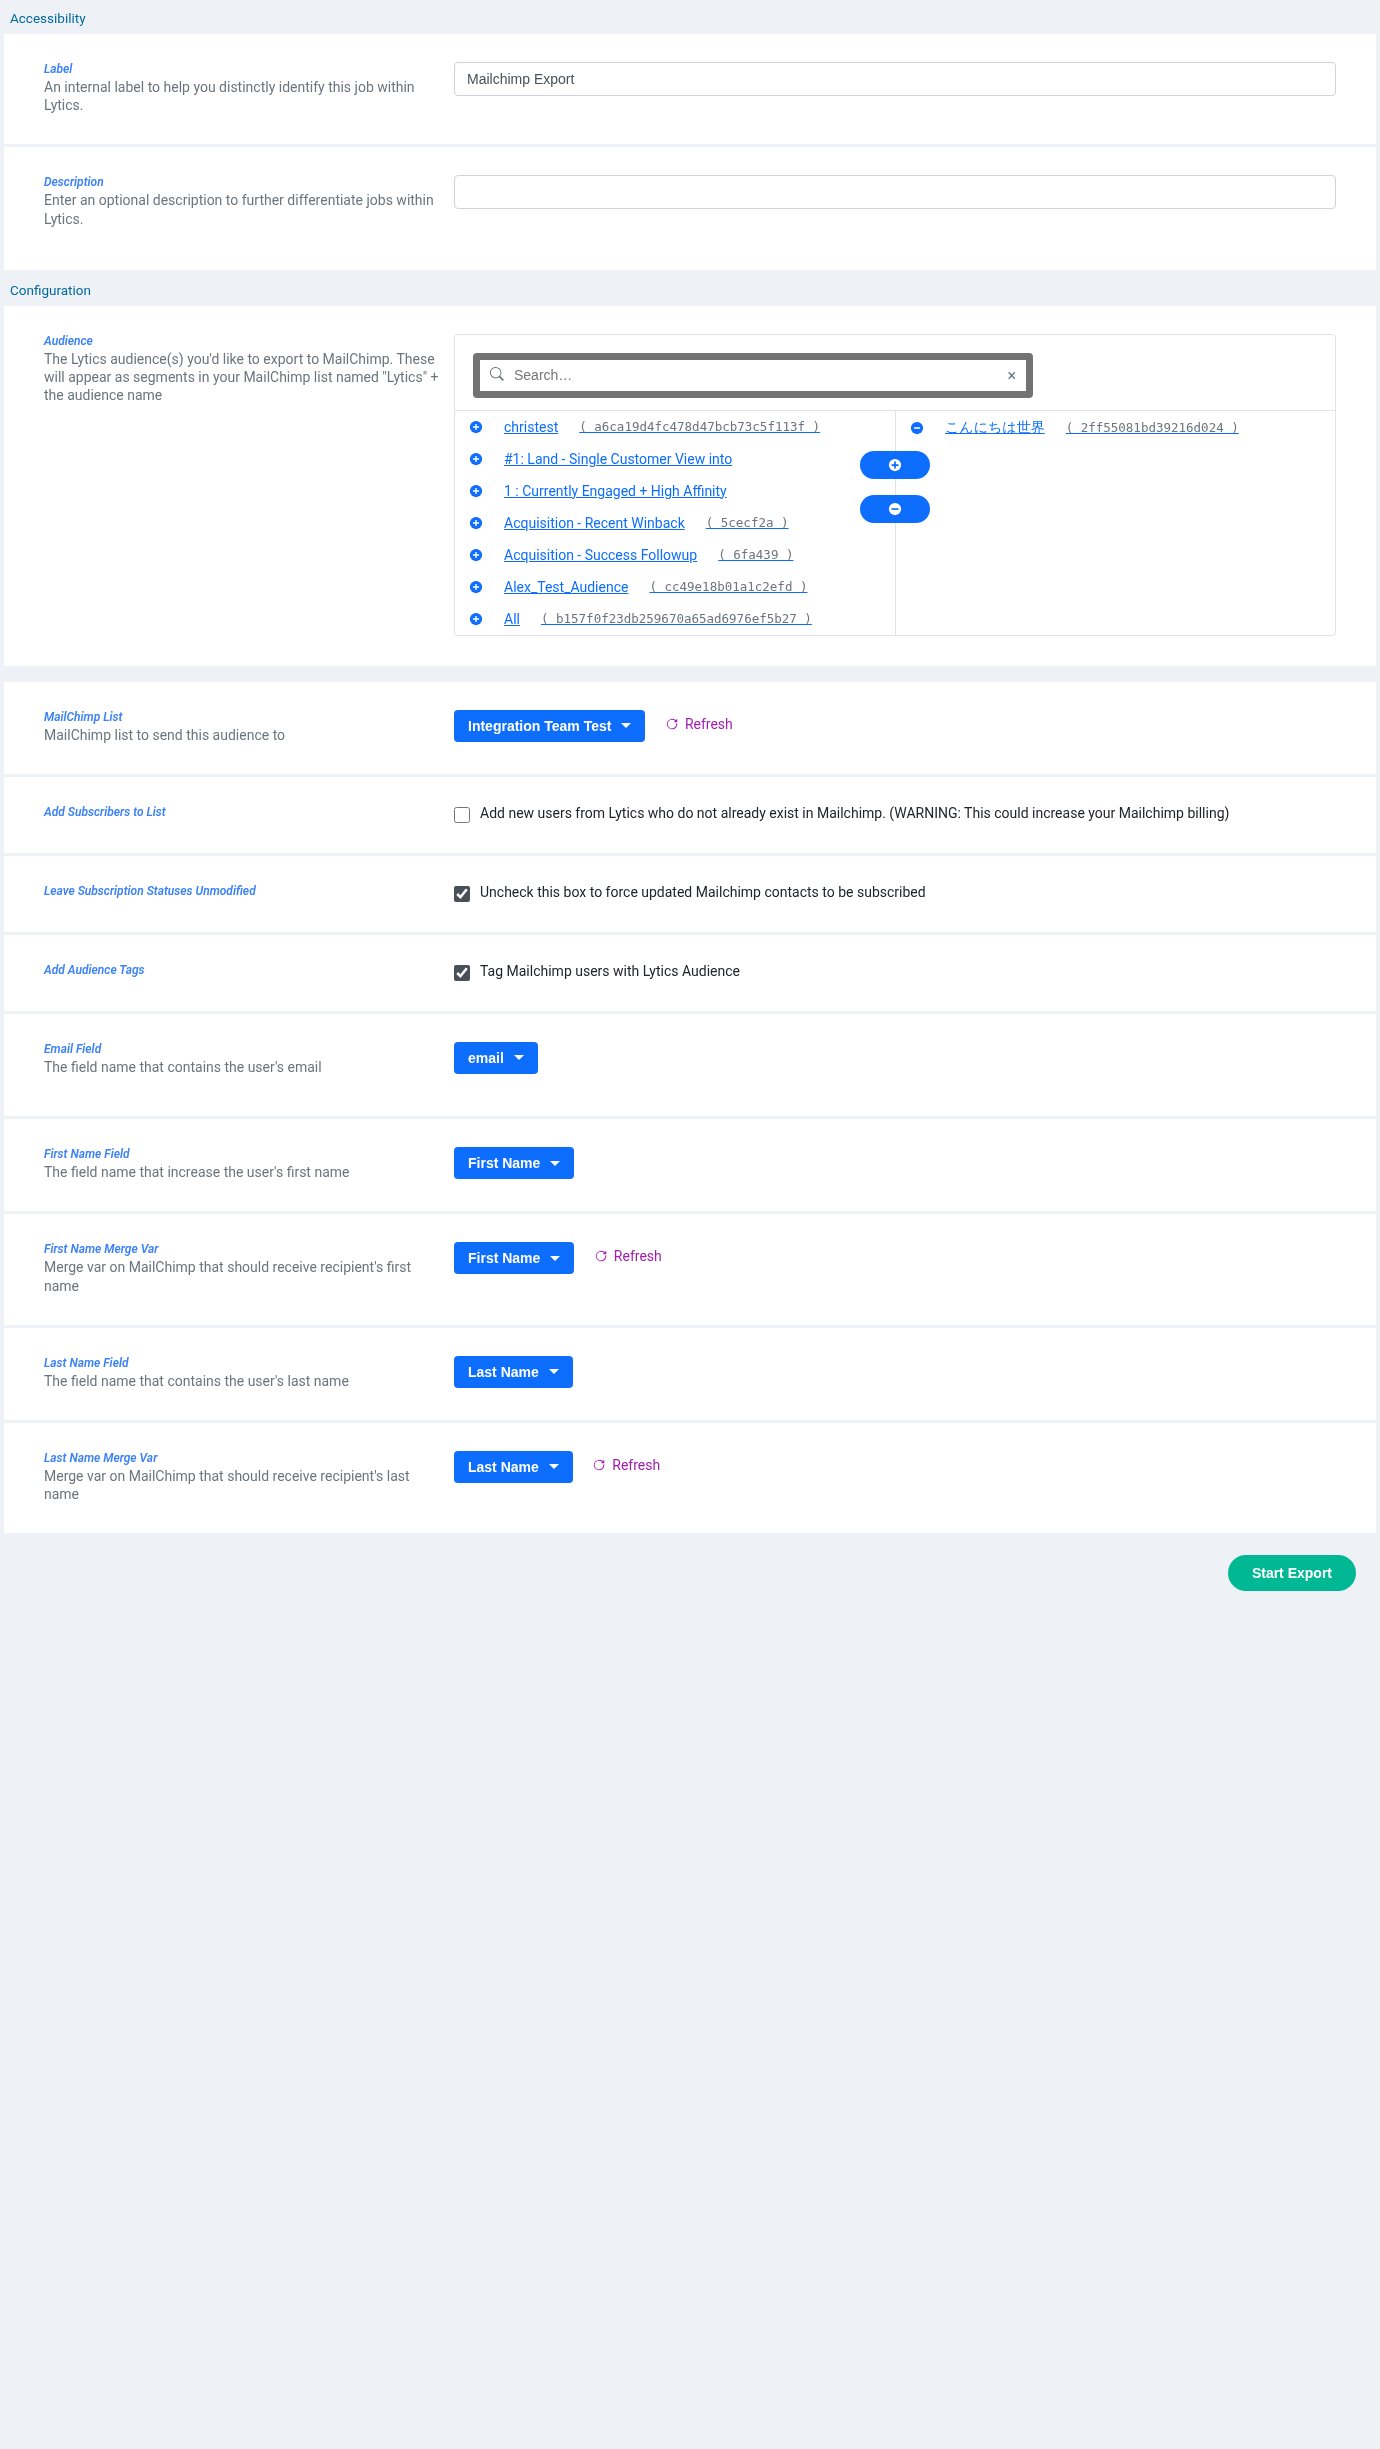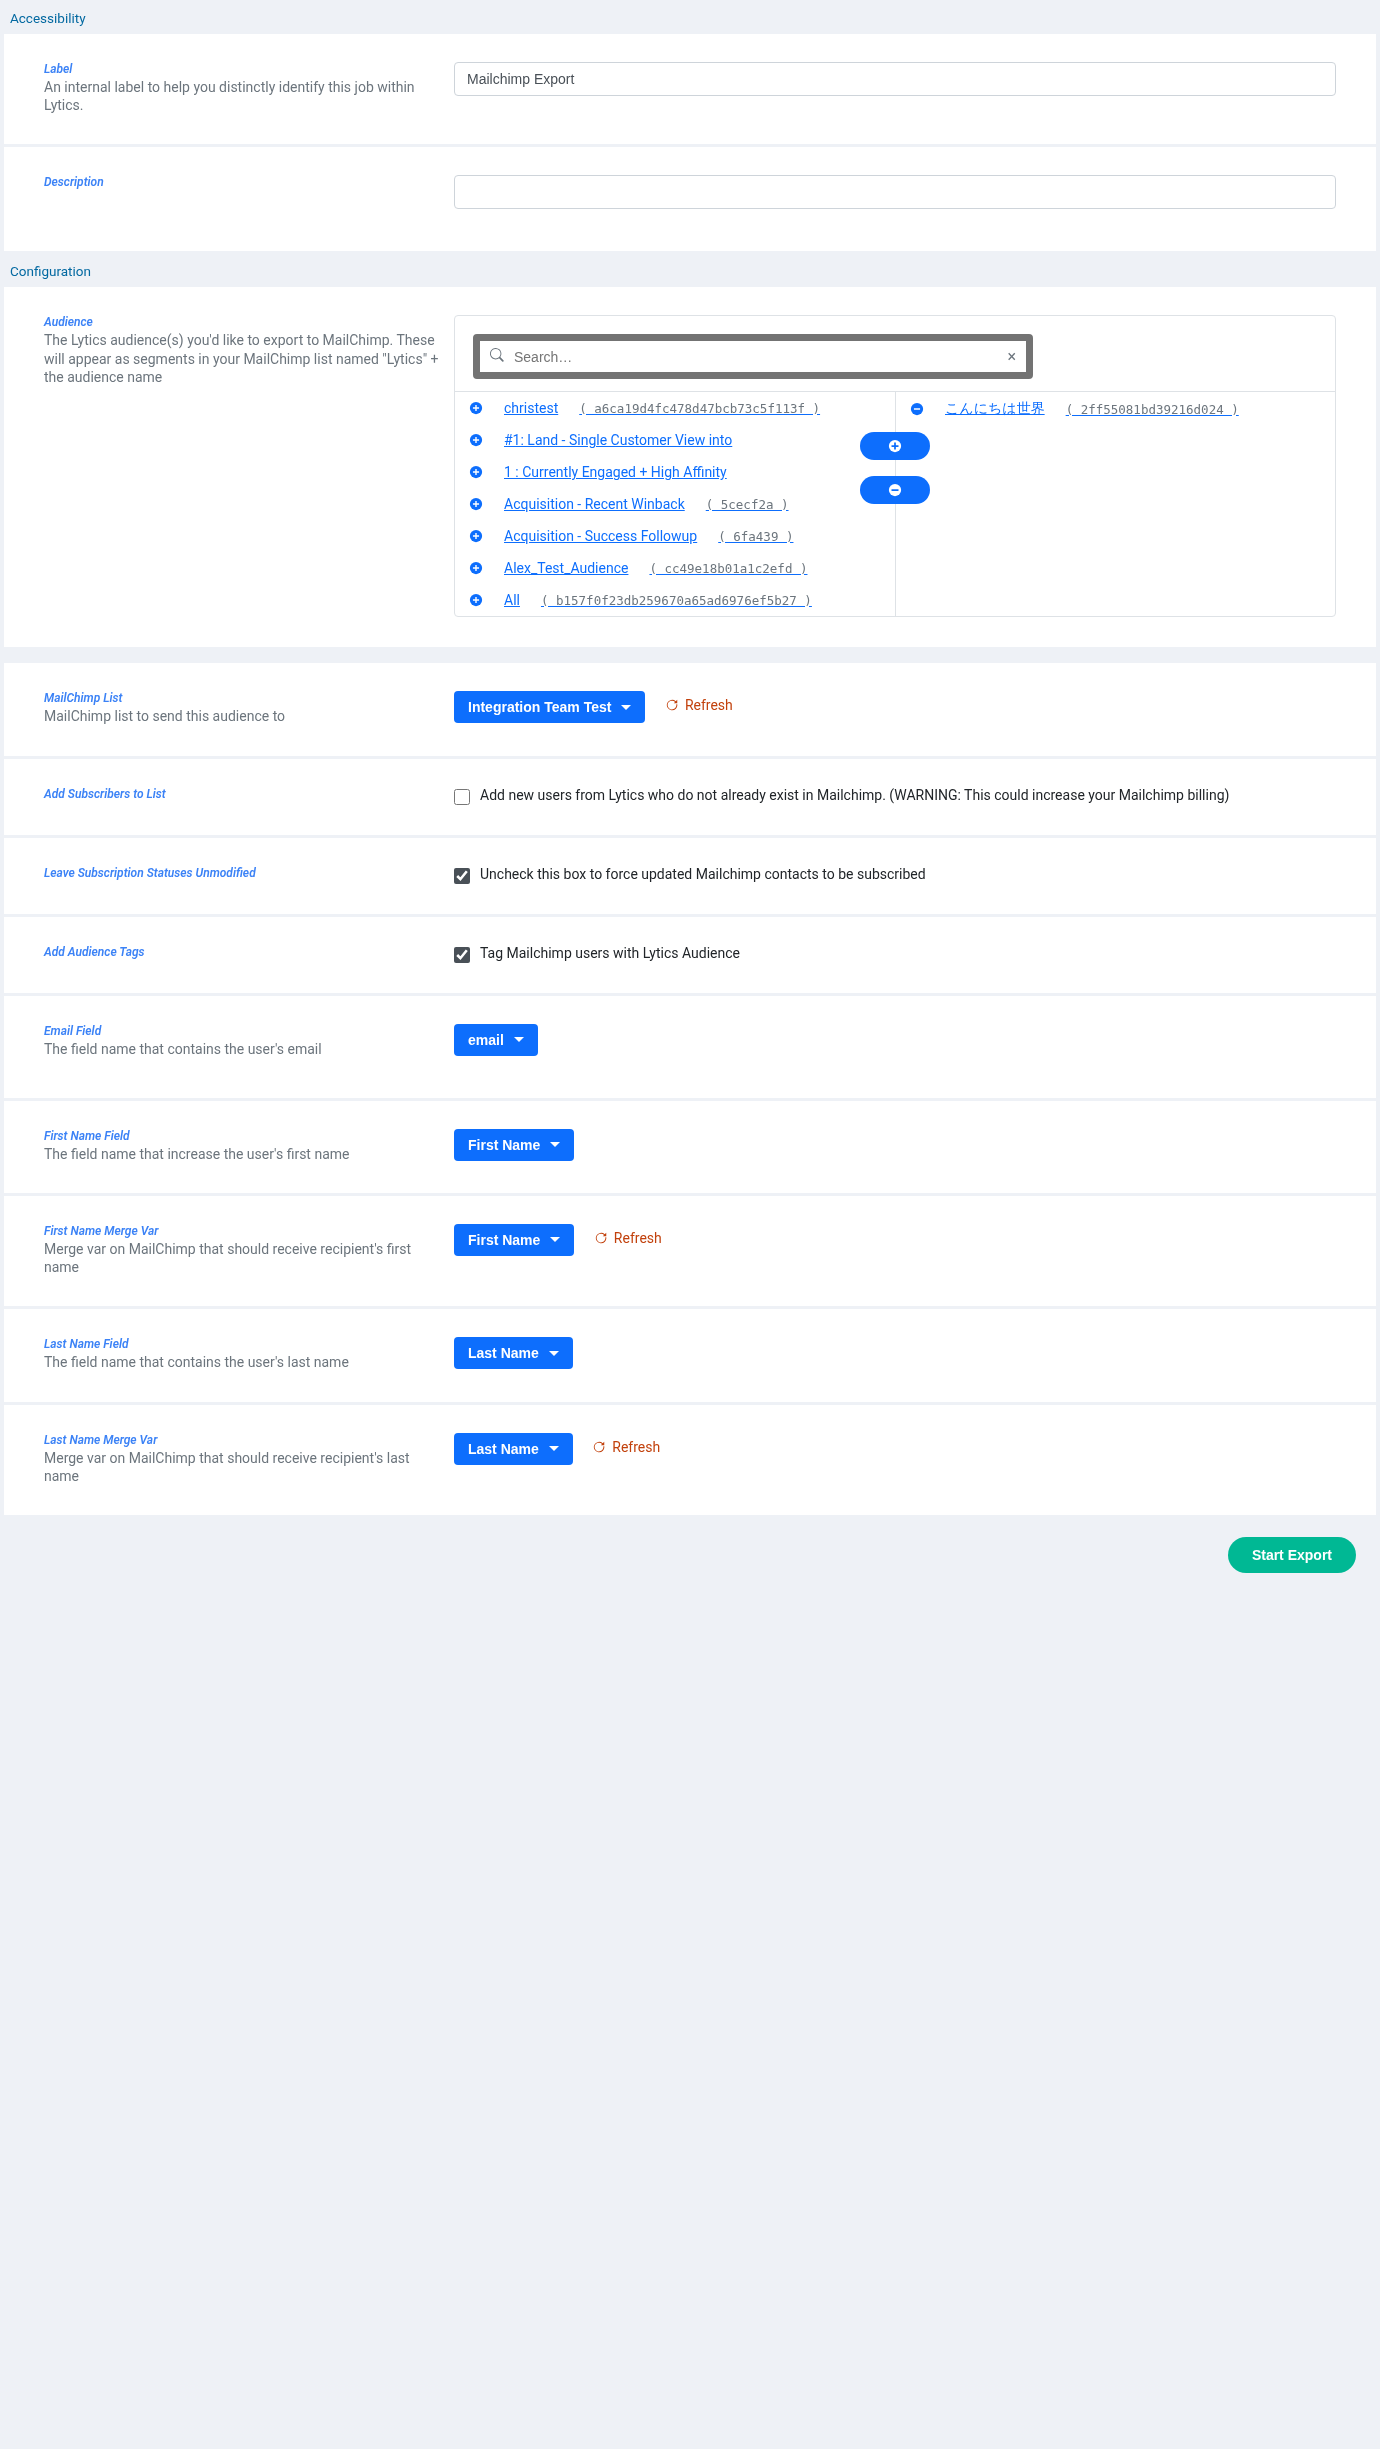--- a/index.html
+++ b/index.html
@@ -64,21 +64,21 @@
     background:#0d6efd; color:#fff; border:0; border-radius:999px;
     width:70px; height:28px; display:flex; align-items:center; justify-content:center;
     cursor:pointer;
   }
   .btn-dd {
     background:#0d6efd; color:#fff; border:0; border-radius:4px;
     padding:8px 14px; font-size:14px; font-weight:600;
     display:inline-flex; align-items:center; gap:10px; cursor:pointer;
   }
   .btn-dd .caret { border-style:solid; border-color:#fff transparent transparent transparent; border-width:5px 5px 0 5px; width:0; height:0; display:inline-block;}
-  .refresh-link { display:inline-flex; align-items:center; gap:6px; color:#c2410c; font-size:14px; margin-left:16px; cursor:pointer;justify-content:flex-end;}
+  .refresh-link { display:inline-flex; align-items:center; gap:6px; color:#a21caf; font-size:14px; margin-left:16px; cursor:pointer;justify-content:flex-end;}
   .check-row { display:flex; align-items:flex-start; gap:10px; font-size:14px; color:#212529;}
   .check-row input[type=checkbox]{ width:16px; height:16px; margin-top:2px; accent-color:#495057; cursor:pointer;}
   .icon-svg { width:14px; height:14px; fill:currentColor; }
   .close-x { color:#6c757d; cursor:pointer; font-size:16px;}
   .footer-bar {
     padding: 20px 24px 24px 8px;
     display:flex; justify-content:flex-end;
     background:#eef1f6;
   }
   .start-btn {
@@ -99,20 +99,21 @@
       <div class="field-help">An internal label to help you distinctly identify this job within Lytics.</div>
     </div>
     <div class="right">
       <input class="text-input" type="text" value="Mailchimp Export" style="">
     </div>
   </div>
 
   <div class="card" style="padding-bottom:42px;">
     <div class="left">
       <div class="field-title">Description</div>
+      <div class="field-help">Enter an optional description to further differentiate jobs within Lytics.</div>
     </div>
     <div class="right">
       <input class="text-input" type="text" value="" style="">
     </div>
   </div>
 
   <div class="section-header">Configuration</div>
 
   <div class="card">
     <div class="left">

